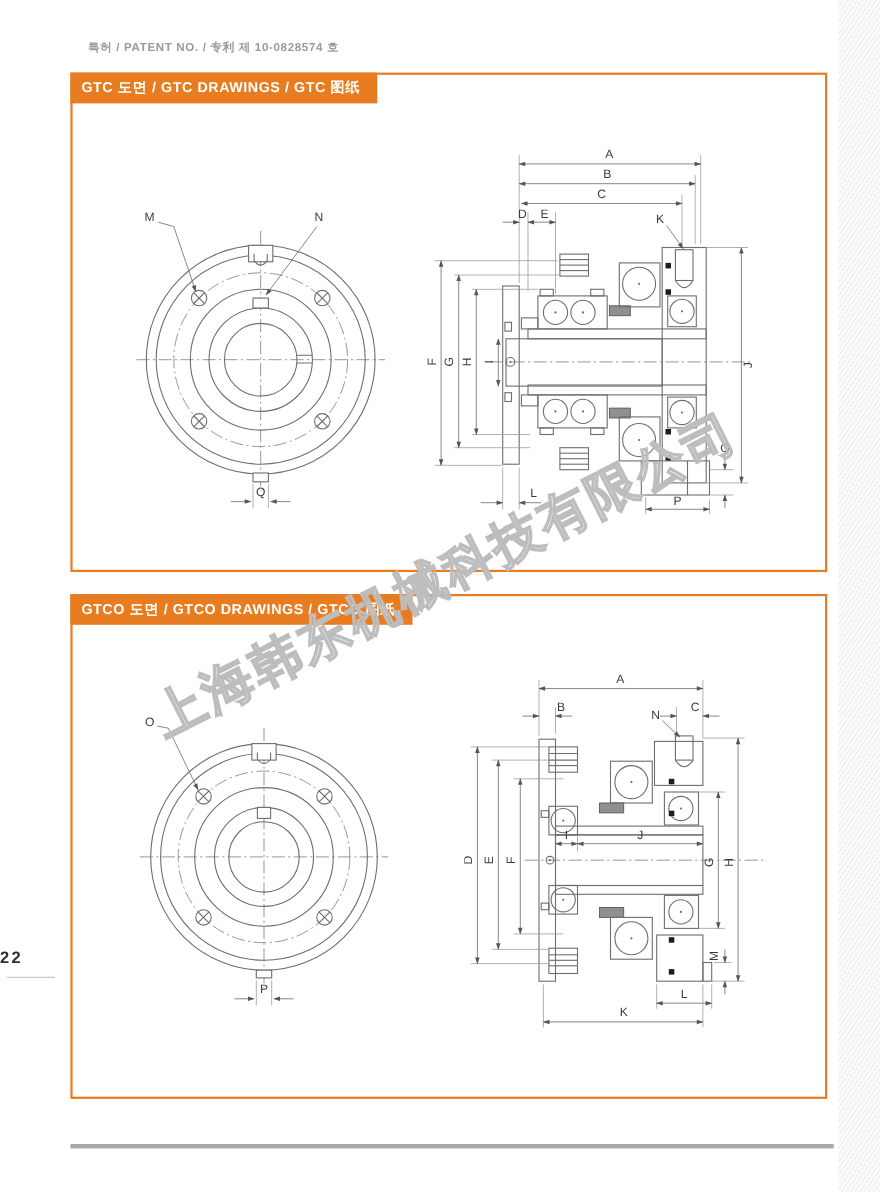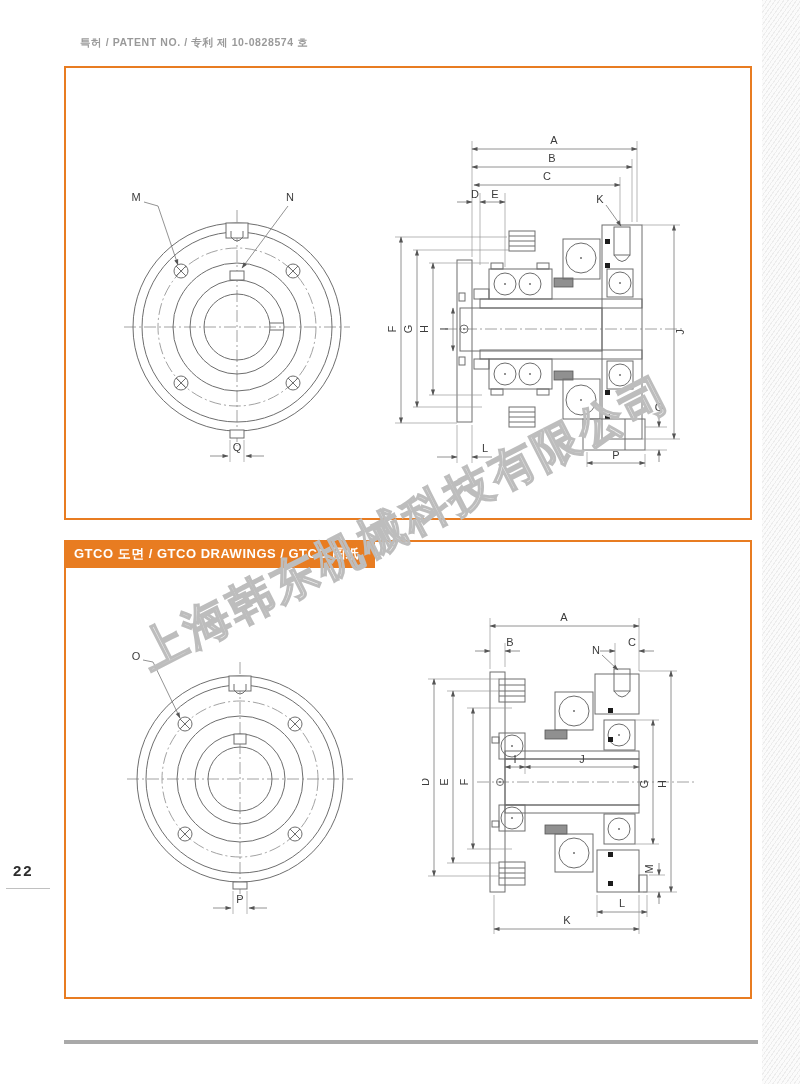--- a/index.html
+++ b/index.html
@@ -37,21 +37,21 @@
   .dot{fill:#6e6e6e;stroke:none;}
   .lbl{font-family:"Liberation Sans",sans-serif;font-size:11px;fill:#3c3c3c;}
   .watermark{
     position:absolute;left:110px;top:492px;width:590px;text-align:center;
     font-size:46px;font-weight:bold;letter-spacing:3px;white-space:nowrap;
     color:rgba(190,190,190,0.15);-webkit-text-stroke:1.5px #bdbdbd;
     transform:rotate(-27deg);transform-origin:center center;
     pointer-events:none;z-index:30;
   }
   .page-number{
-    position:absolute;left:13px;top:862px;font-size:15px;font-weight:bold;
+    position:absolute;left:0;top:862px;font-size:15px;font-weight:bold;
     color:#2d2d2d;letter-spacing:2px;text-align:right;
   }
   .page-number-rule{
     position:absolute;left:6px;top:888px;width:44px;height:1px;background:#c0c0c0;
   }
   .bottom-bar{
     position:absolute;left:64px;top:1040px;width:694px;height:4px;background:#a9a9a9;
   }
 </style>
 </head>
@@ -63,20 +63,21 @@
       <path d="M0,1.6 L10,5 L0,8.4 z" fill="#555555"></path>
     </marker>
   </defs>
 </svg>
 
 <div class="edge-hatch"></div>
 
 <div class="patent-line">특허 / PATENT NO. / 专利 제 10-0828574 호</div>
 
 <div class="panel panel-gtc">
+  <div class="panel-header">GTC 도면 / GTC DRAWINGS / GTC 图纸</div>
 
   <svg class="drawing" style="left:48px;top:114px" width="250" height="300" viewBox="0 0 250 300">
     <line class="cl" x1="10" y1="145" x2="236" y2="145"></line>
     <line class="cl" x1="123" y1="28" x2="123" y2="264"></line>
     <circle class="cl" cx="123" cy="145" r="79"></circle>
     <circle class="ln" cx="123" cy="145" r="104"></circle>
     <circle class="ln" cx="123" cy="145" r="95"></circle>
     <circle class="ln" cx="123" cy="145" r="64"></circle>
     <circle class="ln" cx="123" cy="145" r="47"></circle>
     <circle class="ln" cx="123" cy="145" r="33"></circle>

